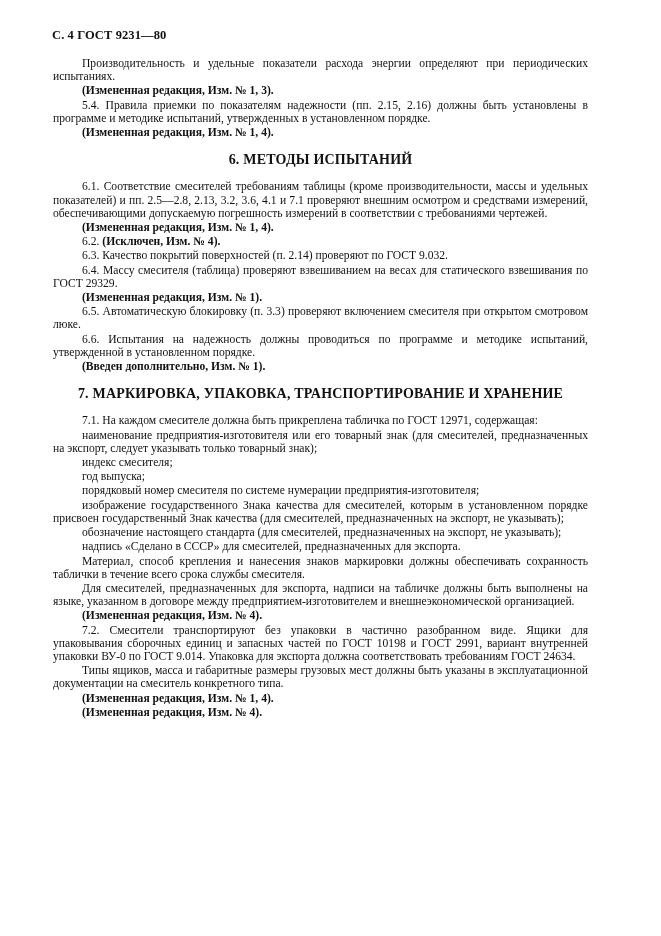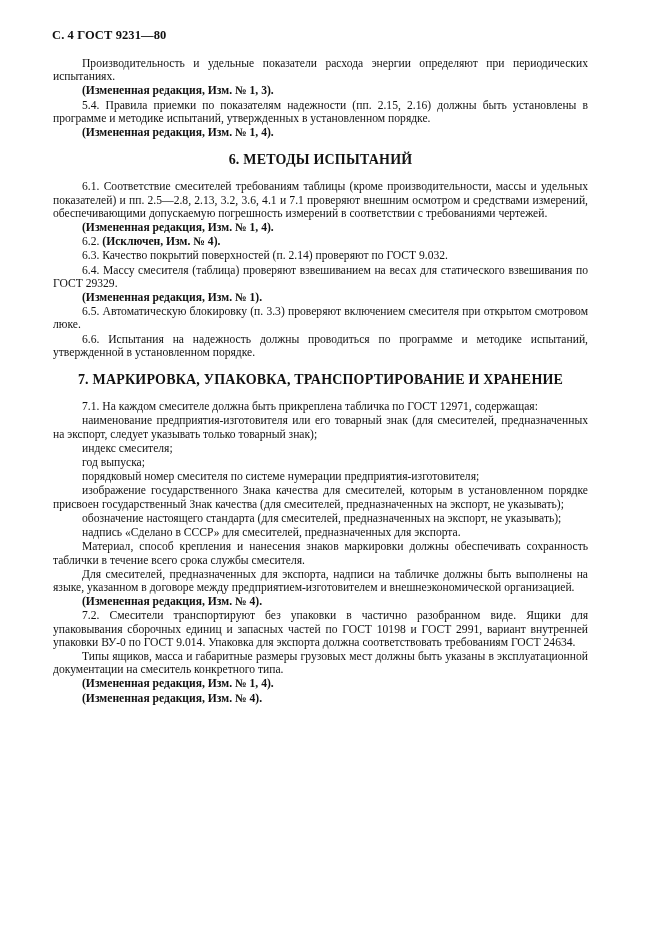--- a/index.html
+++ b/index.html
@@ -38,20 +38,21 @@
     <div class="section-title">6. МЕТОДЫ ИСПЫТАНИЙ</div>
     <div id="s6-blocks">
         <p class="p">6.1. Соответствие смесителей требованиям таблицы (кроме производительности, массы и удельных показателей) и пп. 2.5—2.8, 2.13, 3.2, 3.6, 4.1 и 7.1 проверяют внешним осмотром и средствами измерений, обеспечивающими допускаемую погрешность измерений в соответствии с требованиями чертежей.</p>
         <p class="p b">(Измененная редакция, Изм. № 1, 4).</p>
         <p class="p"><span>6.2. </span><span class="b">(Исключен, Изм. № 4).</span></p>
         <p class="p">6.3. Качество покрытий поверхностей (п. 2.14) проверяют по ГОСТ 9.032.</p>
         <p class="p">6.4. Массу смесителя (таблица) проверяют взвешиванием на весах для статического взвешивания по ГОСТ 29329.</p>
         <p class="p b">(Измененная редакция, Изм. № 1).</p>
         <p class="p">6.5. Автоматическую блокировку (п. 3.3) проверяют включением смесителя при открытом смотровом люке.</p>
         <p class="p">6.6. Испытания на надежность должны проводиться по программе и методике испытаний, утвержденной в установленном порядке.</p>
+        <p class="p b">(Введен дополнительно, Изм. № 1).</p>
       </div>
 
     <div class="section-title">7. МАРКИРОВКА, УПАКОВКА, ТРАНСПОРТИРОВАНИЕ И ХРАНЕНИЕ</div>
     <div id="s7-blocks">
         <p class="p">7.1. На каждом смесителе должна быть прикреплена табличка по ГОСТ 12971, содержащая:</p>
         <p class="p">наименование предприятия-изготовителя или его товарный знак (для смесителей, предназначенных на экспорт, следует указывать только товарный знак);</p>
         <p class="p">индекс смесителя;</p>
         <p class="p">год выпуска;</p>
         <p class="p">порядковый номер смесителя по системе нумерации предприятия-изготовителя;</p>
         <p class="p">изображение государственного Знака качества для смесителей, которым в установленном порядке присвоен государственный Знак качества (для смесителей, предназначенных на экспорт, не указывать);</p>

